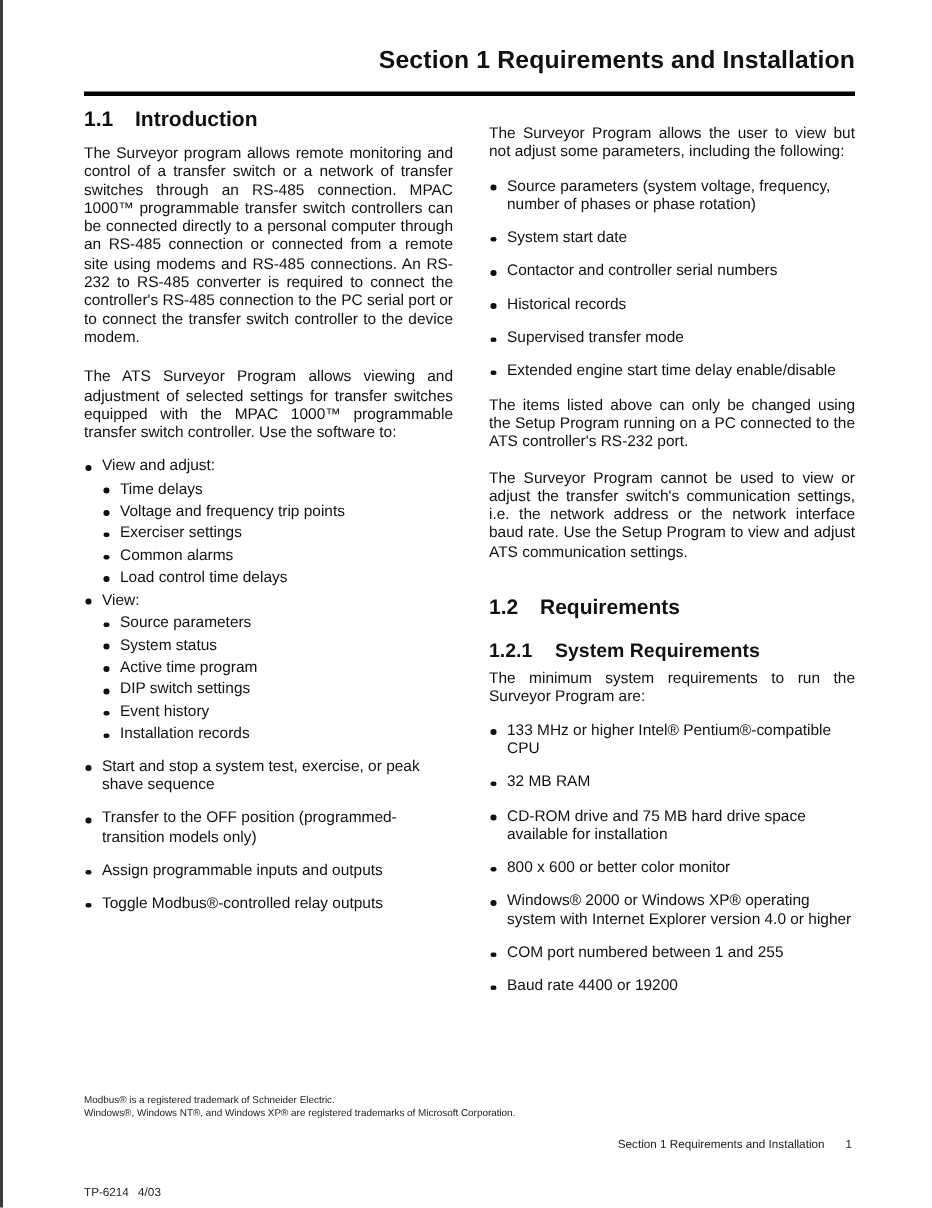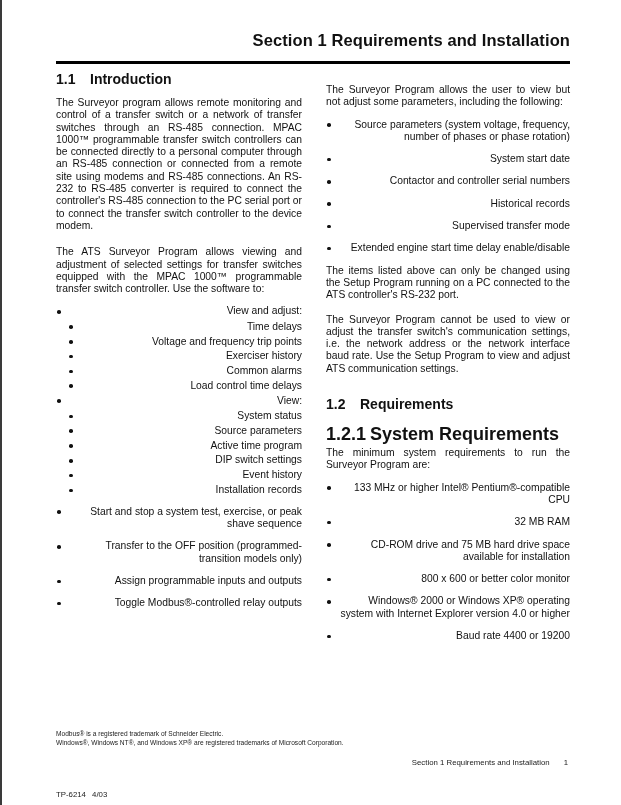--- a/index.html
+++ b/index.html
@@ -24,26 +24,26 @@
     position: absolute; top: 70px; font-size: 10.3px; line-height: 12.3px;
   }
   .col-left { left: 56px; width: 246px; }
   .col-right { left: 326px; width: 244px; top: 84px; }
   h2 {
     margin: 0; font-size: 14px; font-weight: bold; line-height: 18px;
     display: flex;
   }
   h2 .num { width: 34px; display: inline-block; }
   h3 {
-    margin: 0; font-size: 18px; font-weight: bold; line-height: 16px;
+    margin: 0; font-size: 13px; font-weight: bold; line-height: 16px;
     display: flex;
   }
   h3 .num { width: 44px; display: inline-block; }
   p { margin: 0; text-align: justify; }
-  ul { list-style: none; margin: 0; padding: 0; text-align: right; }
+  ul { list-style: none; margin: 0; padding: 0; }
   li { position: relative; padding-left: 12px; }
   li::before {
     content: ""; position: absolute; left: 1px; top: 4.5px;
     width: 3.6px; height: 3.6px; border-radius: 50%; background: #111;
   }
   ul.sub { margin-top: 3px; }
   ul.sub li { margin-bottom: 2.5px; }
   .gap-l { height: 22px; }
   .spaced li { margin-bottom: 10px; }
   .footnotes {
@@ -74,30 +74,30 @@
   <p>The Surveyor program allows remote monitoring and control of a transfer switch or a network of transfer switches through an RS-485 connection. MPAC 1000™ programmable transfer switch controllers can be connected directly to a personal computer through an RS-485 connection or connected from a remote site using modems and RS-485 connections. An RS-232 to RS-485 converter is required to connect the controller's RS-485 connection to the PC serial port or to connect the transfer switch controller to the device modem.</p>
   <div class="gap-l" style="height:14px"></div>
   <p>The ATS Surveyor Program allows viewing and adjustment of selected settings for transfer switches equipped with the MPAC 1000™ programmable transfer switch controller. Use the software to:</p>
   <div style="height:10px"></div>
   <ul>
     <li>
       <span>View and adjust:</span>
       <ul class="sub">
         <li>Time delays</li>
         <li>Voltage and frequency trip points</li>
-        <li>Exerciser history</li>
+        <li>Exerciser settings</li>
         <li>Common alarms</li>
         <li>Load control time delays</li>
       </ul>
     </li>
     <li>
       <span>View:</span>
       <ul class="sub">
+        <li>Source parameters</li>
         <li>System status</li>
-        <li>Source parameters</li>
         <li>Active time program</li>
         <li>DIP switch settings</li>
         <li>Event history</li>
         <li>Installation records</li>
       </ul>
     </li>
   </ul>
   <div style="height:7px"></div>
   <ul class="spaced">
     <li>Start and stop a system test, exercise, or peak shave sequence</li>
@@ -133,20 +133,21 @@
   </h3>
   <div style="height:5px"></div>
   <p>The minimum system requirements to run the Surveyor Program are:</p>
   <div style="height:10px"></div>
   <ul class="spaced">
     <li>133 MHz or higher Intel® Pentium®-compatible CPU</li>
     <li>32 MB RAM</li>
     <li>CD-ROM drive and 75 MB hard drive space available for installation</li>
     <li>800 x 600 or better color monitor</li>
     <li>Windows® 2000 or Windows XP® operating system with Internet Explorer version 4.0 or higher</li>
+    <li>COM port numbered between 1 and 255</li>
     <li>Baud rate 4400 or 19200</li>
   </ul>
 </div>
 
 <div class="footnotes">
   <div>Modbus® is a registered trademark of Schneider Electric.</div>
   <div>Windows®,   Windows NT®, and Windows XP®   are registered trademarks of Microsoft Corporation.</div>
 </div>
 
 <div class="footer-left">

